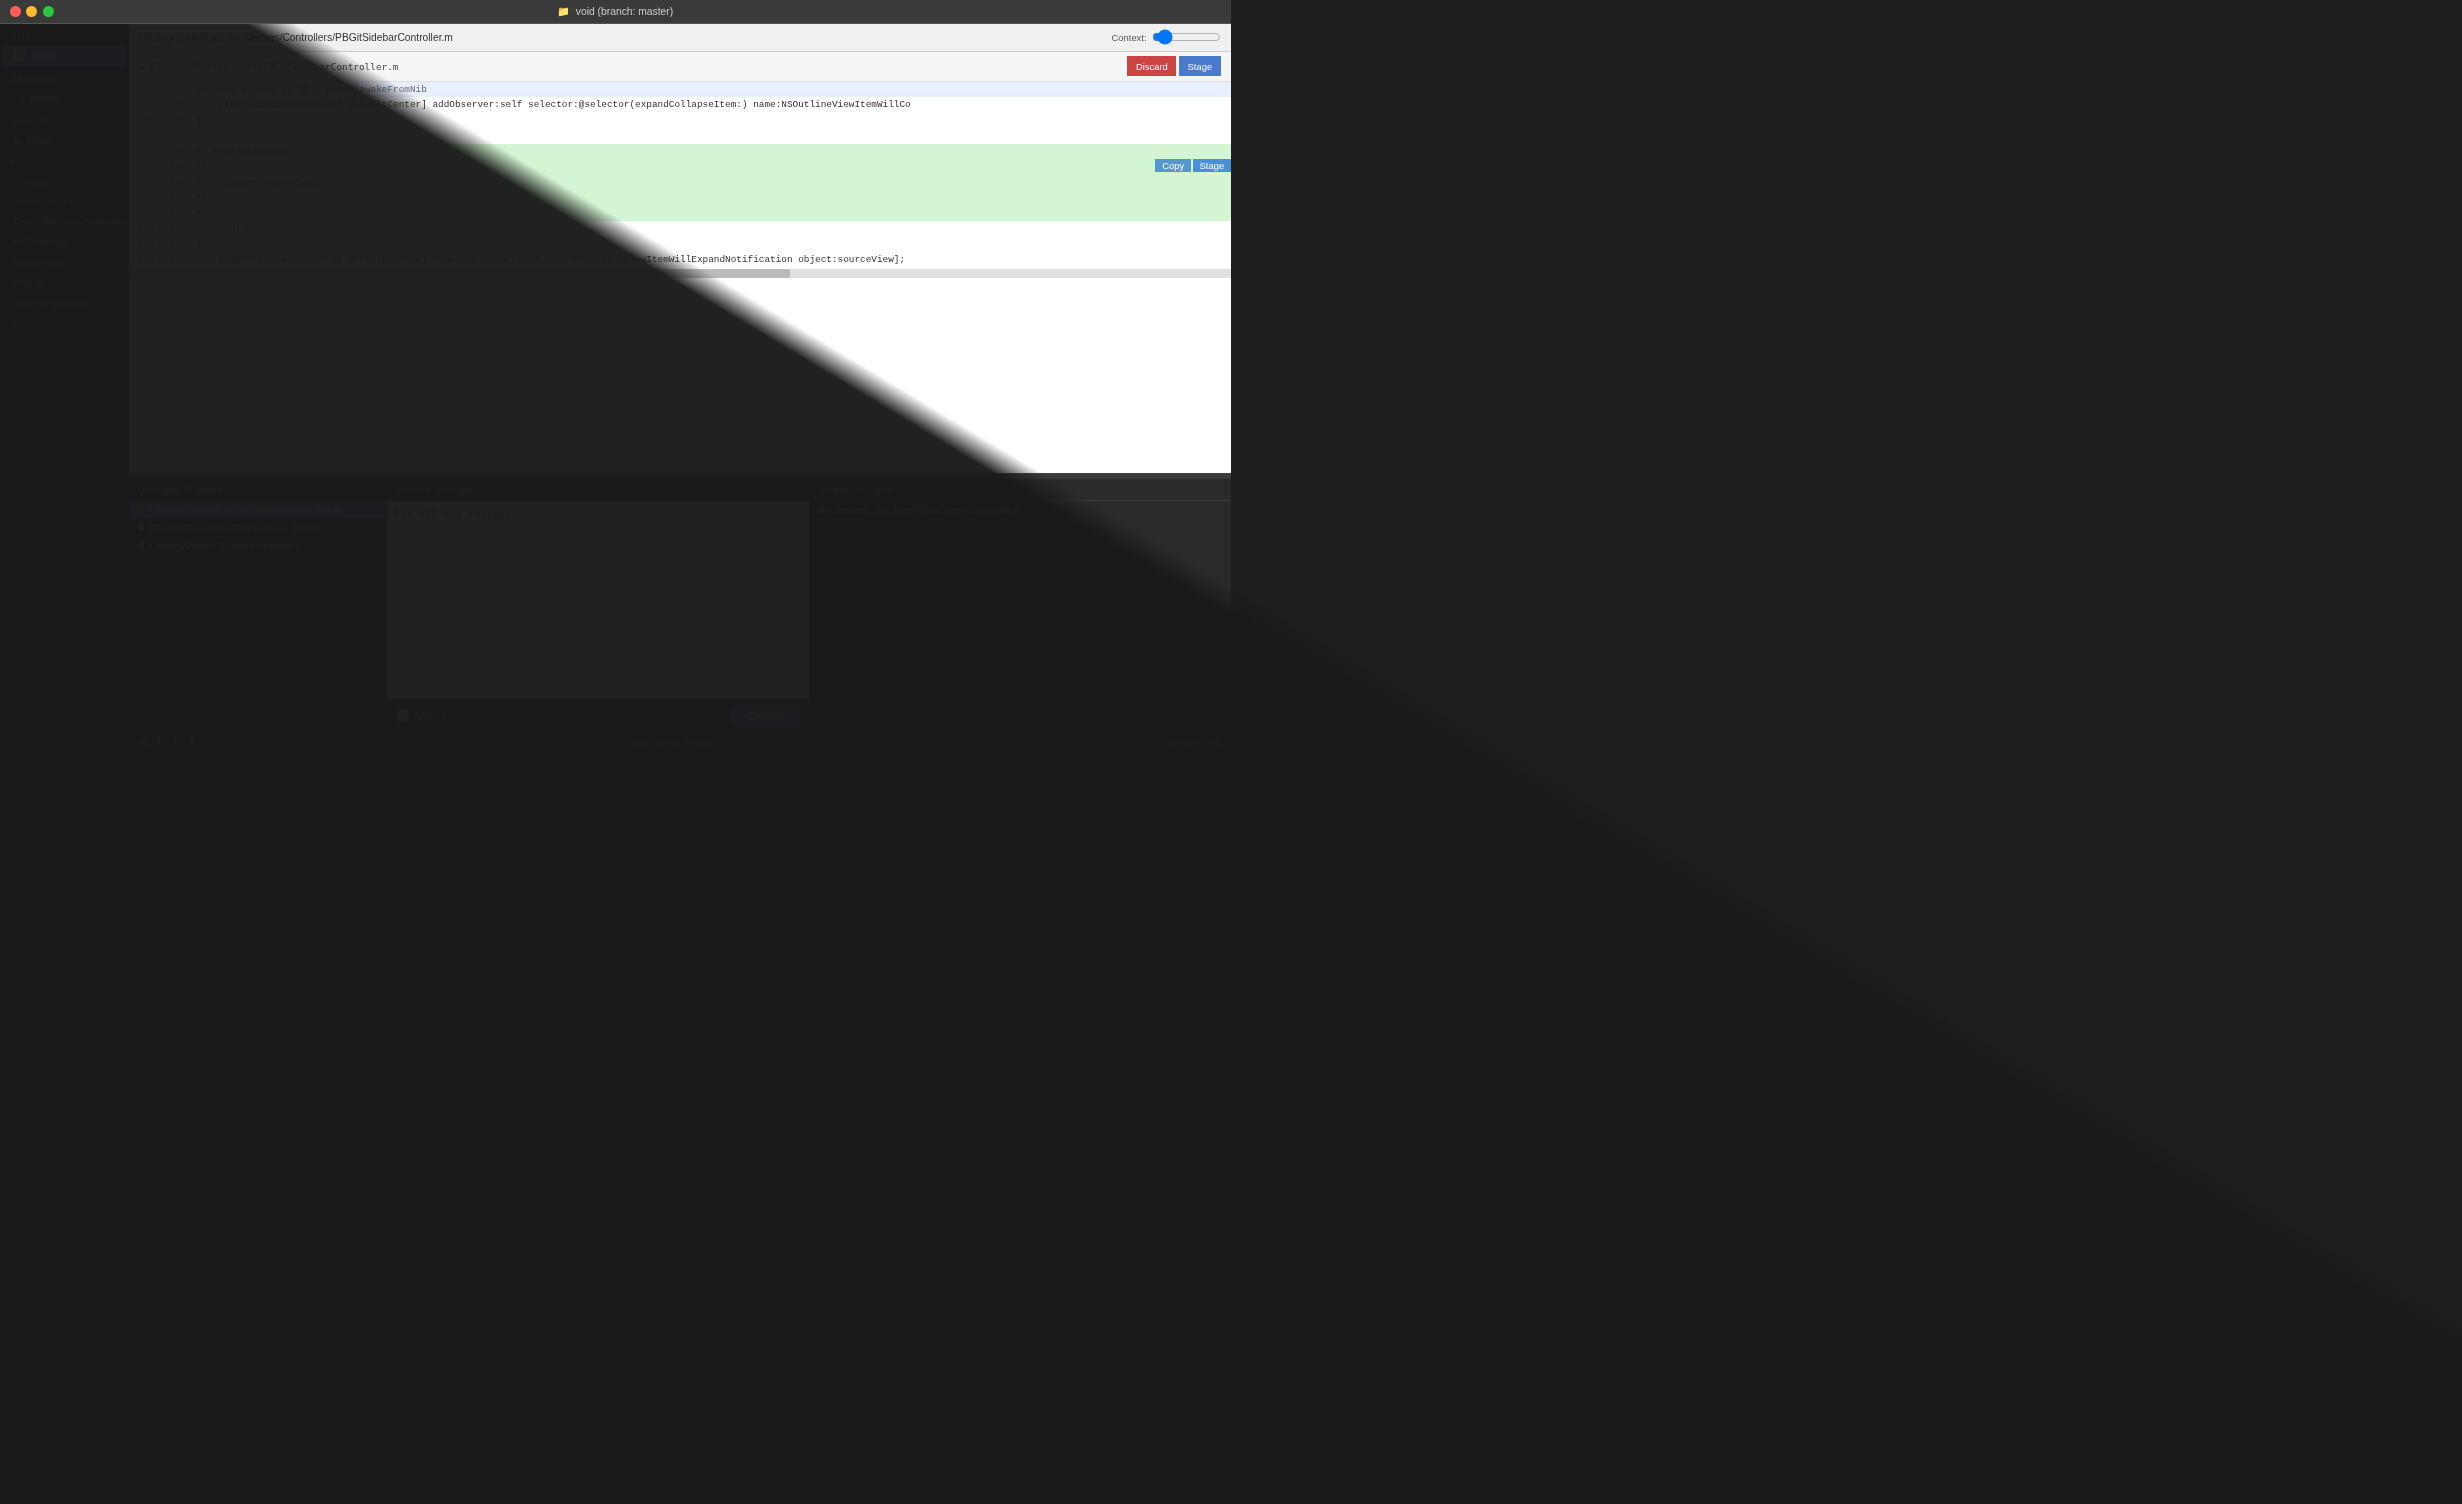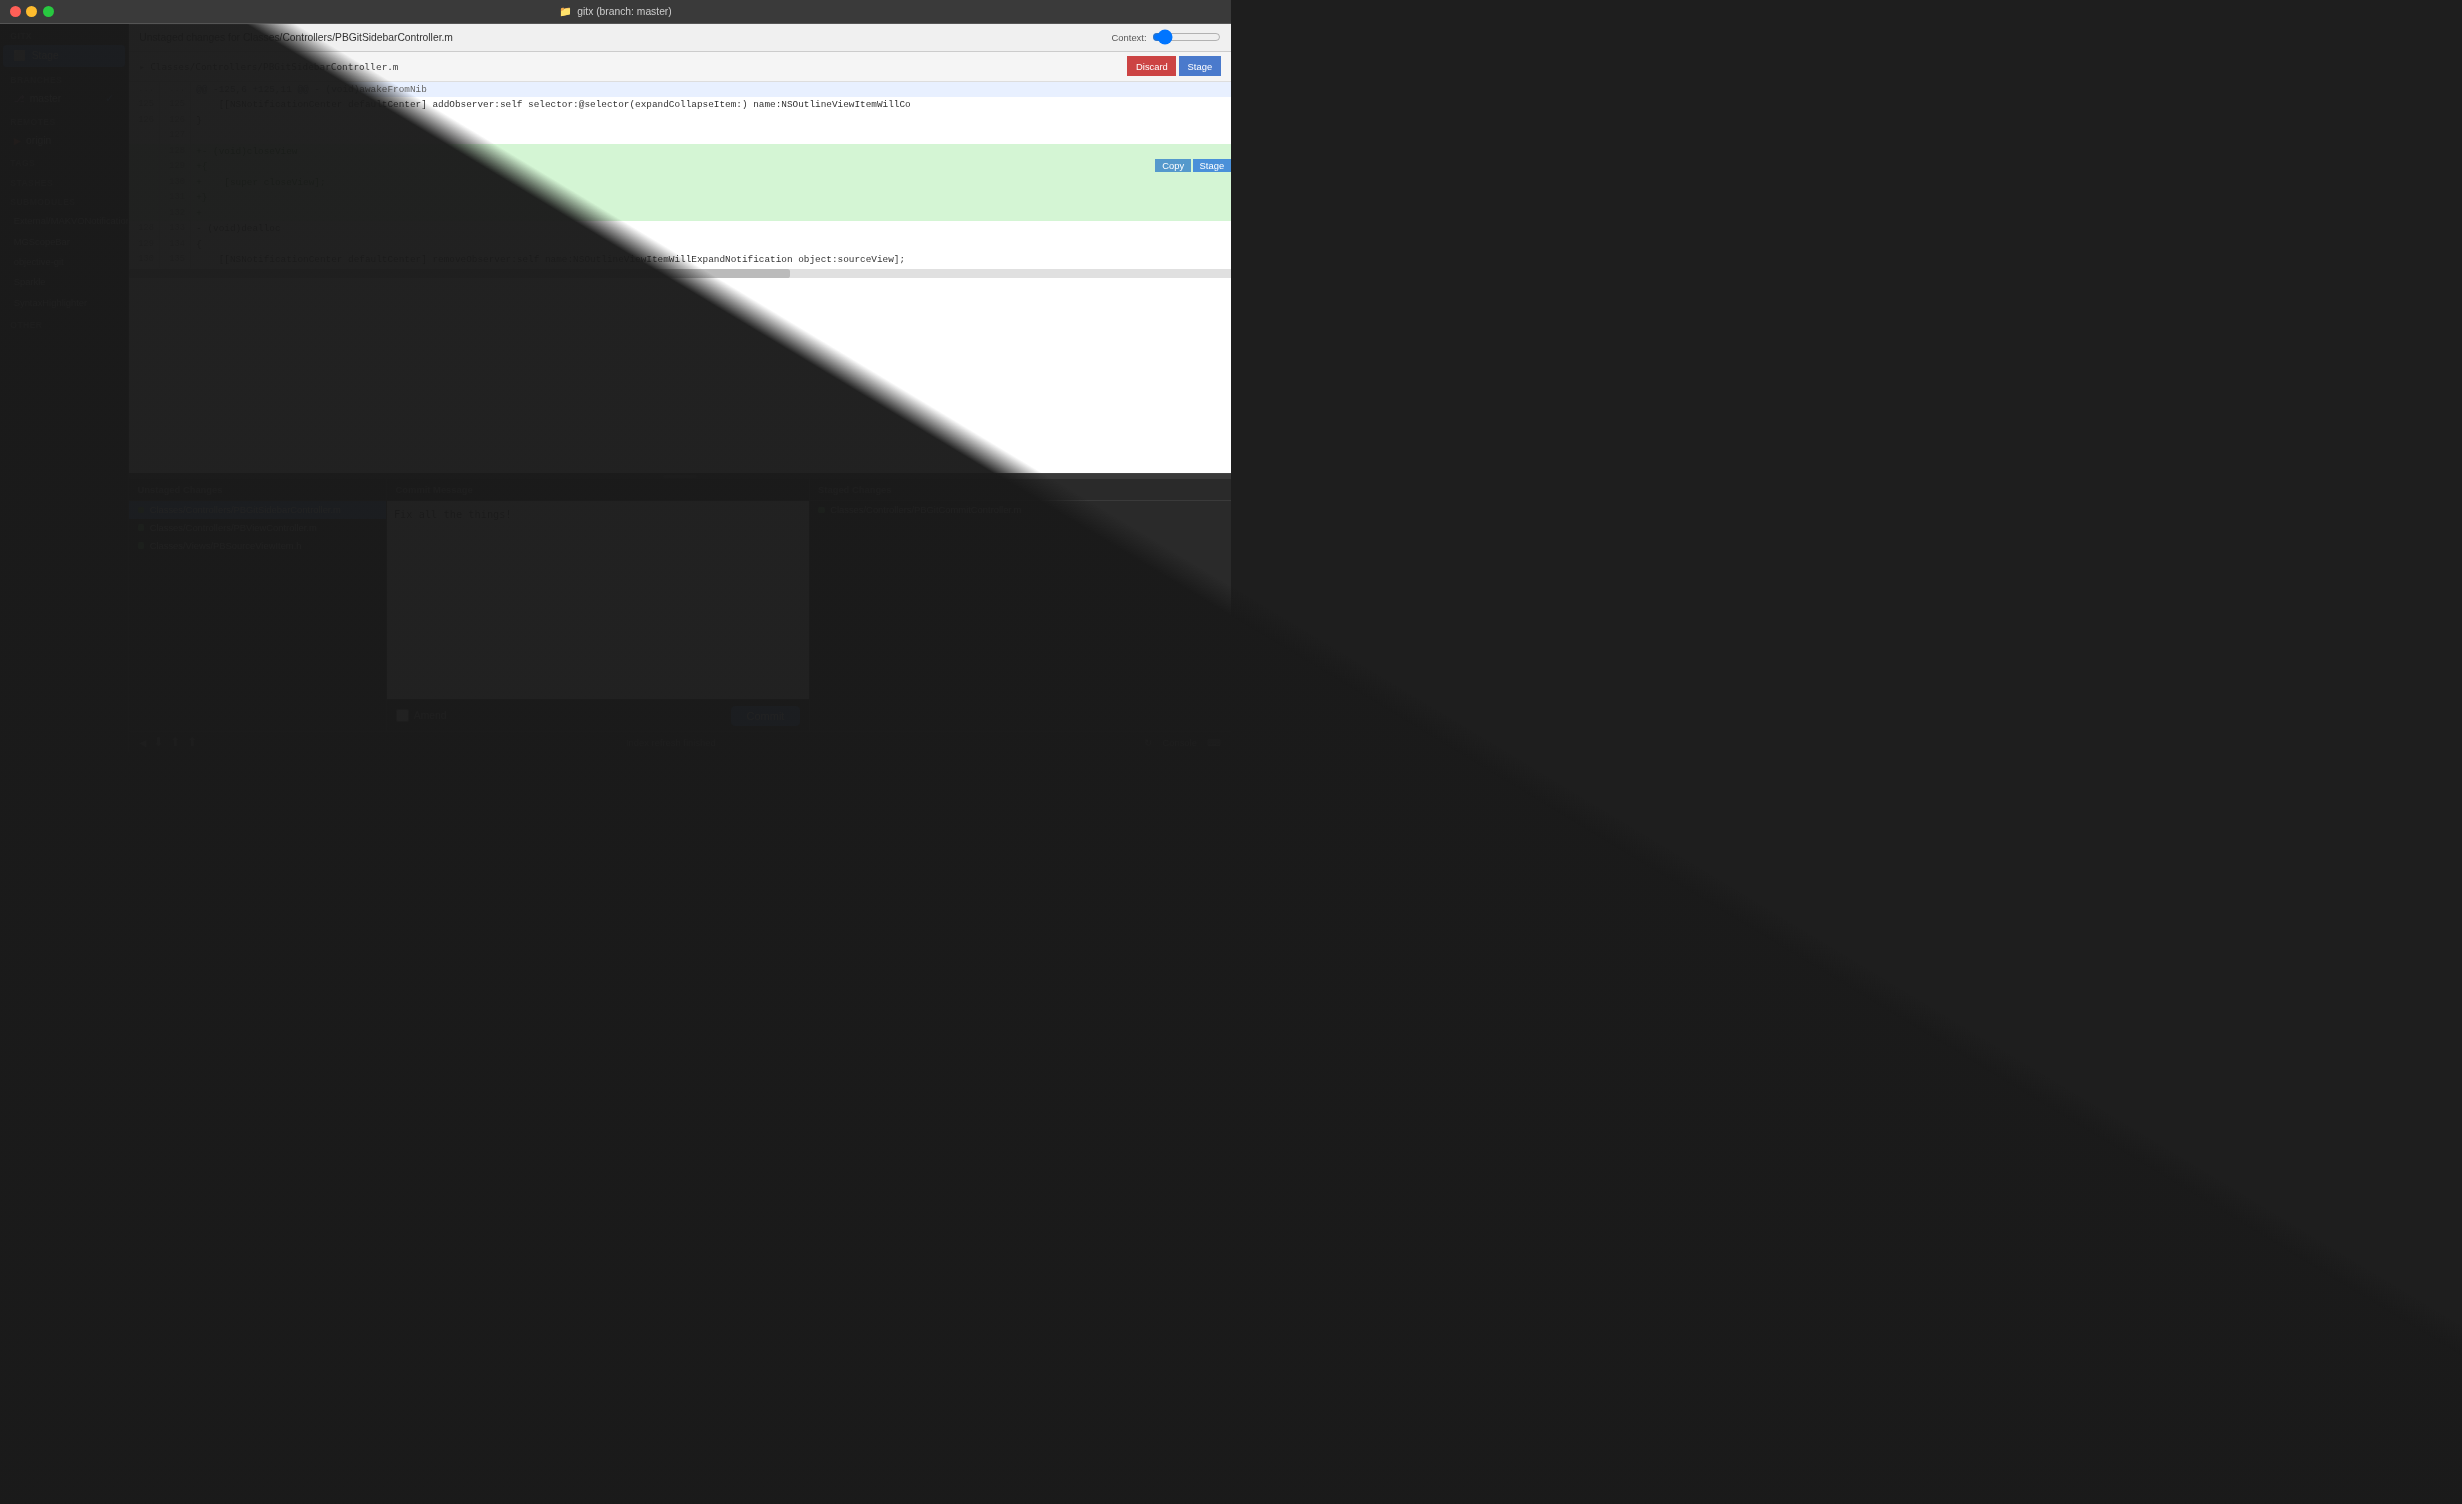--- a/index.html
+++ b/index.html
@@ -382,21 +382,21 @@
 <body>
 
 <div class="title-bar">
   <div class="window-controls">
     <div class="window-btn btn-close"></div>
     <div class="window-btn btn-min"></div>
     <div class="window-btn btn-max"></div>
   </div>
   <div class="title-bar-text">
     <span class="folder-icon">📁</span>
-    <span>gitx (branch: master)</span>
+    <span>void (branch: master)</span>
   </div>
 </div>
 
 <div class="main-layout">
 
   <div class="sidebar">
     <div class="sidebar-gitx-label">GITX</div>
     <div class="sidebar-item active">
       <span style="color:#7ab;">⬜</span>
       <span>Stage</span>

